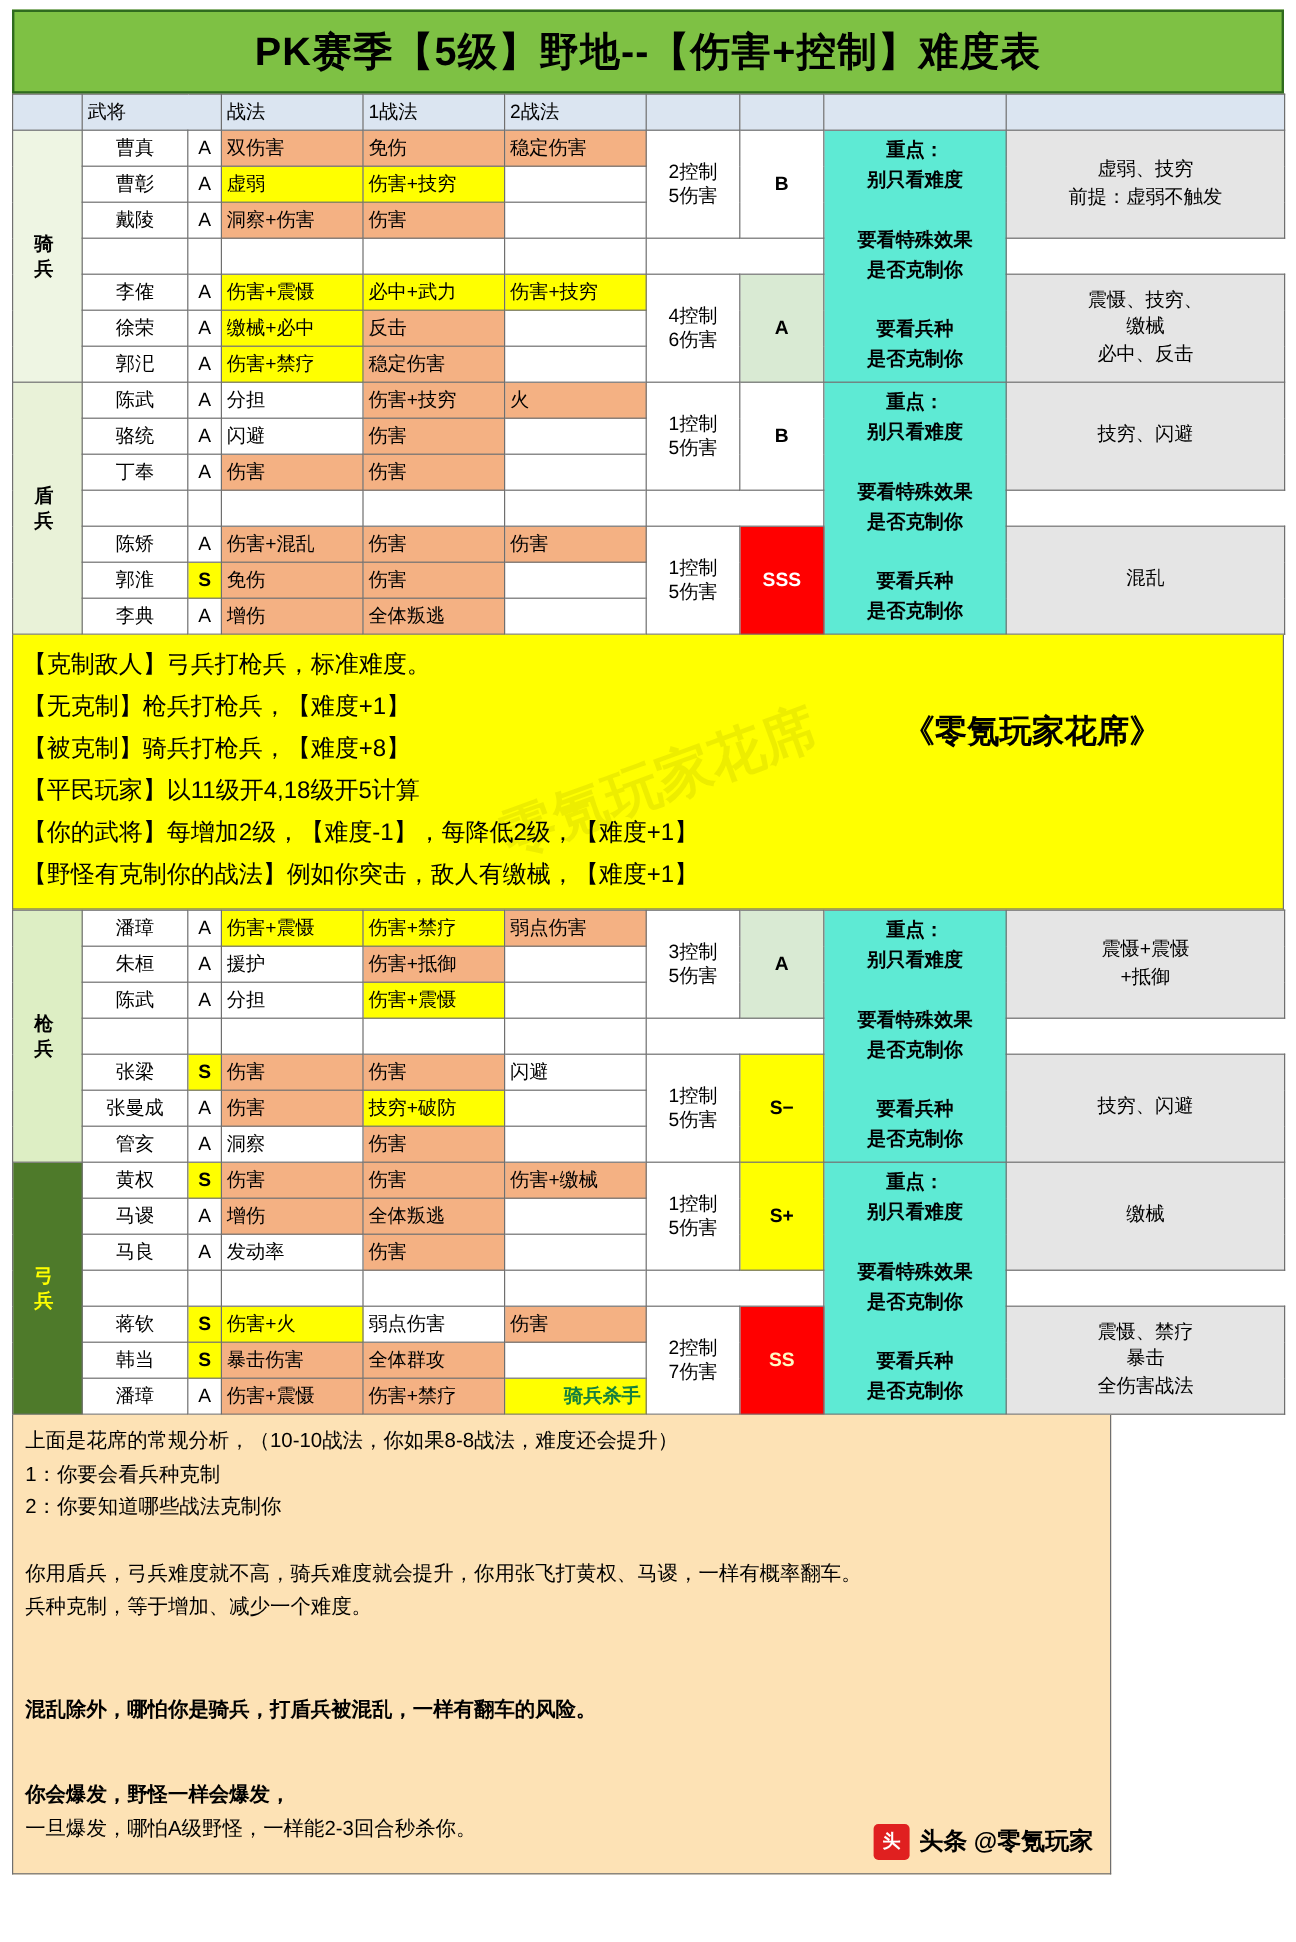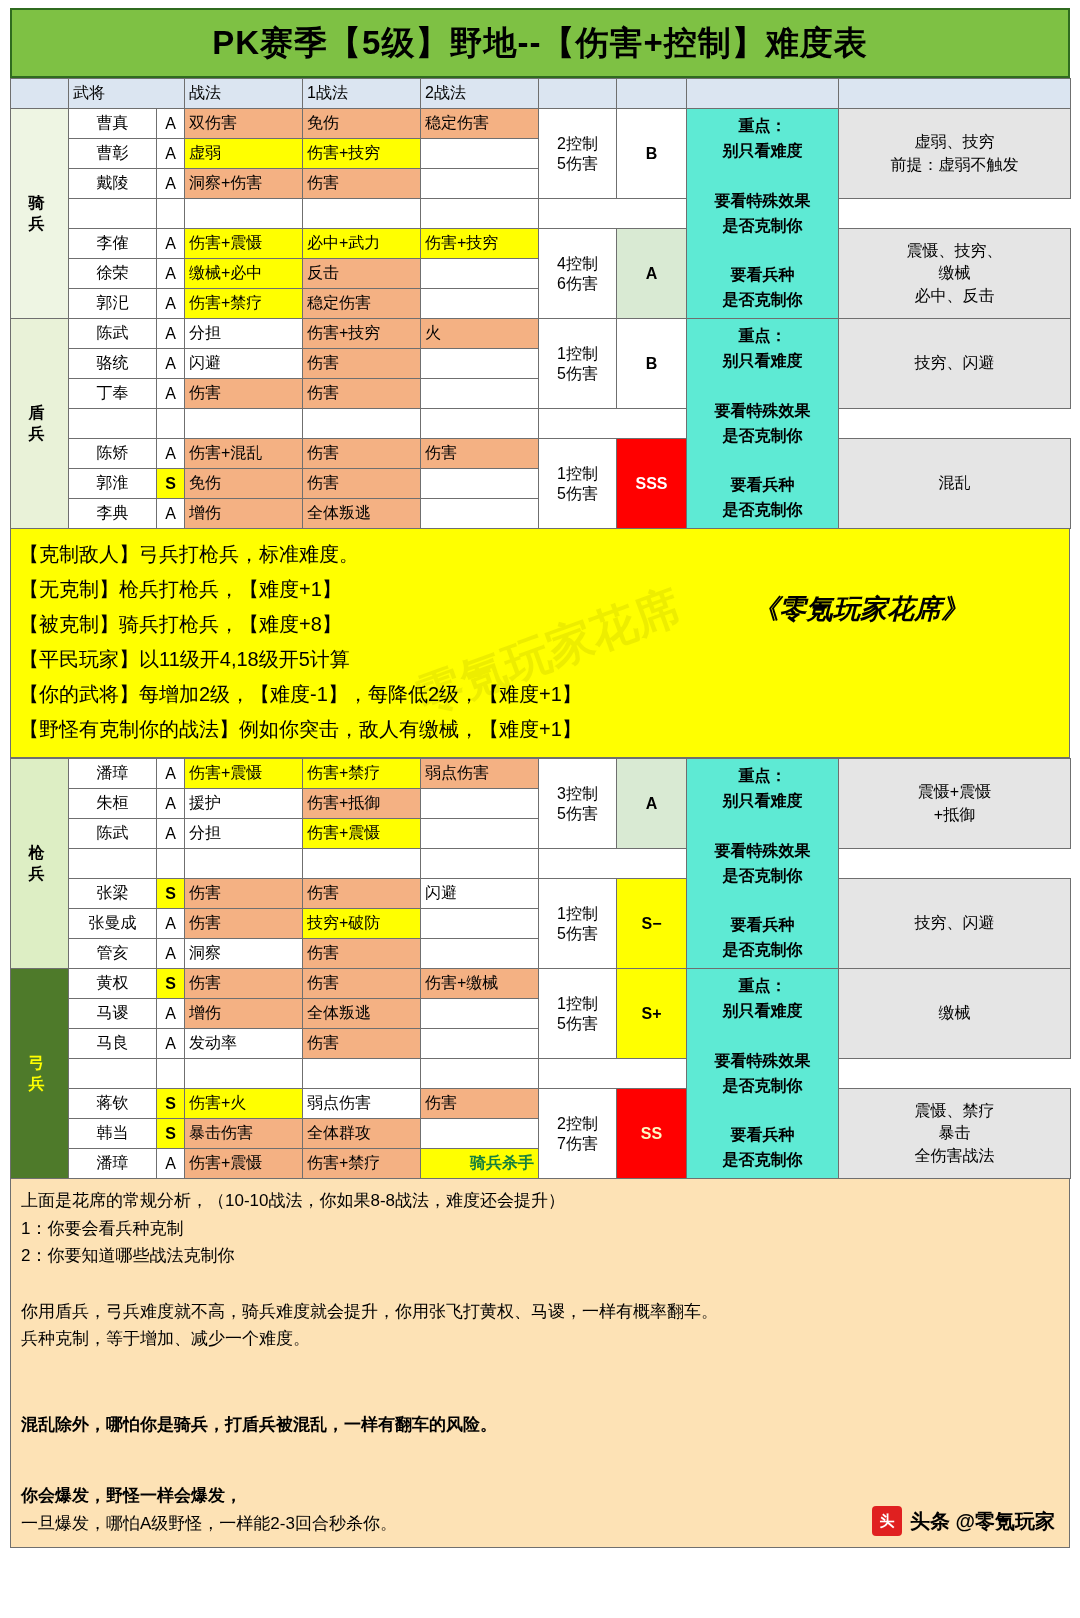--- a/index.html
+++ b/index.html
@@ -50,26 +50,26 @@
   .eff { background:#e5e5e5; text-align:center; font-size:17px; line-height:1.4; }
   .sep td { height:6px; padding:0; background:#ffffff; border-left:1px solid #6f6f6f; border-right:1px solid #6f6f6f; border-top:1px solid #6f6f6f; border-bottom:1px solid #6f6f6f; }
 
   
   .yellow-block {
     background:#ffff00; border:1px solid #6f6f6f; border-top:none;
     display:flex; width:1060px; position:relative;
   }
   .yb-left { padding:8px 6px 10px 8px; font-size:20px; line-height:1.75; flex:0 0 640px; }
   .yb-right { flex:1; display:flex; align-items:flex-start; justify-content:center; padding-top:62px; }
-  .yb-right span { font-size:27px; font-weight:bold; font-style:italic; }
+  .yb-right span { font-size:27px; font-weight:bold; }
 
   
   .footer {
     background:#fde2b5; border:1px solid #6f6f6f; border-top:none;
-    width:1060px; padding:8px 10px 10px 10px; font-size:17px; line-height:1.62;
+    width:916px; padding:8px 10px 24px 10px; font-size:17px; line-height:1.62;
     position:relative; min-height:330px;
   }
   .footer .b { font-weight:bold;margin-top:44px; }
   .footer .gap { height:14px; }
   .watermark-brand {
     position:absolute; right:14px; bottom:10px;
     display:flex; align-items:center; gap:8px; font-size:20px; font-weight:bold;
   }
   .wm-icon {
     width:30px; height:30px; background:#e02020; color:#fff; border-radius:4px;

